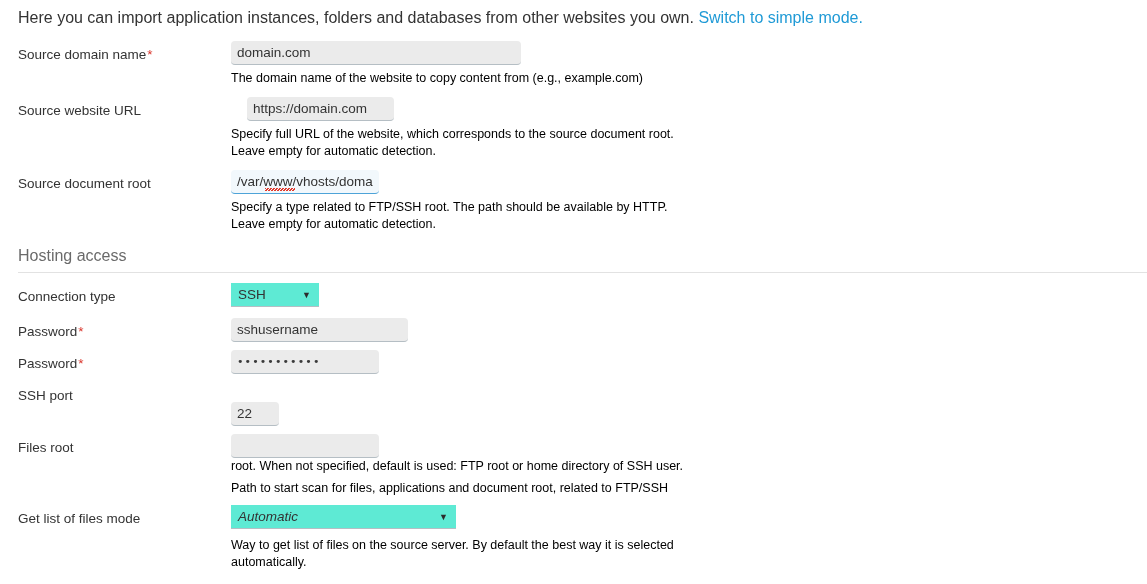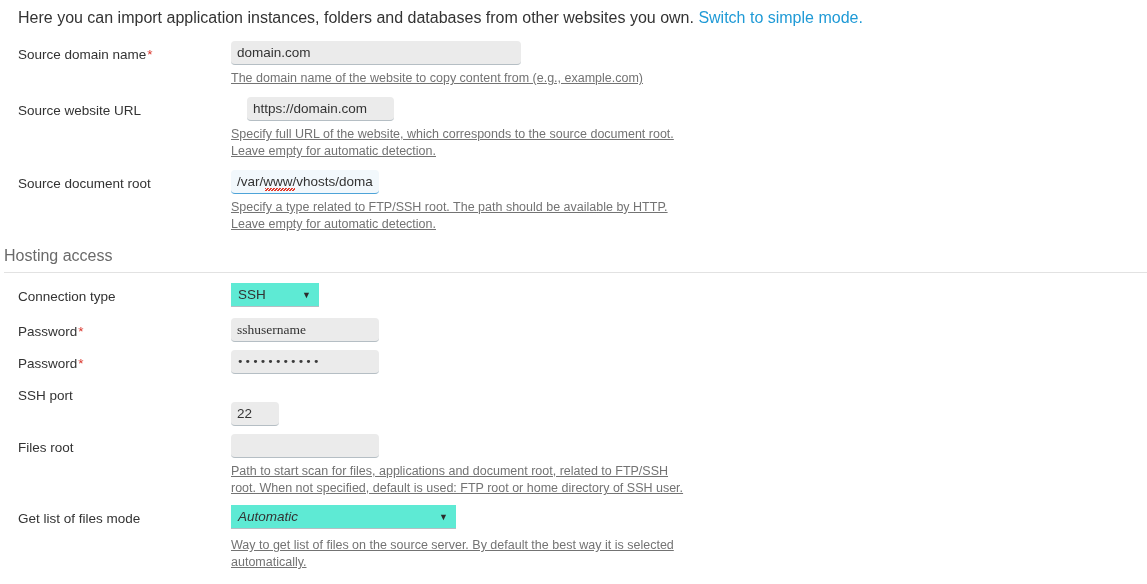--- a/index.html
+++ b/index.html
@@ -81,21 +81,21 @@
     font-size: 13.5px;
     color: #333333;
     outline: none;
     border-radius: 4px;
   }
   .inp::placeholder { color: #9a9a9a; }
 
   .w-domain { width: 290px; }
   .w-url    { width: 147px; margin-left: 16px; }
   .w-docroot{ width: 148px; }
-  .w-user   { width: 148px; font-family: Liberation Serif, serif; }
+  .w-user   { width: 177px; }
   .w-pass   { width: 148px; }
   .w-port   { width: 48px; margin-top: 20px; }
   .w-filesroot { width: 148px; }
 
   
   .inp.focused {
     background: #f2f8fc;
     border-bottom: 1px solid #4da3d8;
     color: #333333;
   }
@@ -153,33 +153,32 @@
     line-height: 24px;
     font-size: 9px;
     color: #2b2b2b;
   }
   .sel-conn   { width: 88px; }
   .sel-files  { width: 225px; font-style: italic; }
 
   
   .hint {
     font-size: 12.5px;
-    color: #737373;
+    color: #000000;
     line-height: 17px;
     padding-top: 5px;
     max-width: 700px;
-    text-decoration: underline;
   }
   .hint-gap { padding-top: 6px; }
 
   
   .section {
     margin-top: 12px;
     margin-bottom: 10px;
-    padding-left: 4px;
+    padding-left: 18px;
     padding-right: 0;
   }
   .section-title {
     font-size: 16px;
     font-weight: normal;
     color: #6a6a6a;
     line-height: 22px;
     padding-bottom: 5px;
     margin: 0;
     border-bottom: 1px solid #e2e2e2;
@@ -278,22 +277,22 @@
       <input class="inp w-port" type="text" value="22" style="">
     </div>
   </div>
 
   <div class="sp-8"></div>
 
   <div class="row">
     <div class="label">Files root</div>
     <div class="field">
       <input class="inp w-filesroot" type="text" value="" style="">
+      <div class="hint" style="padding-top:0">root. When not specified, default is used: FTP root or home directory of SSH user.</div>
       <div class="hint">Path to start scan for files, applications and document root, related to FTP/SSH</div>
-      <div class="hint" style="padding-top:0">root. When not specified, default is used: FTP root or home directory of SSH user.</div>
     </div>
   </div>
 
   <div class="sp-8"></div>
 
   <div class="row">
     <div class="label">Get list of files mode</div>
     <div class="field">
       <div class="sel sel-files">
         <span class="sel-text">Automatic</span>

